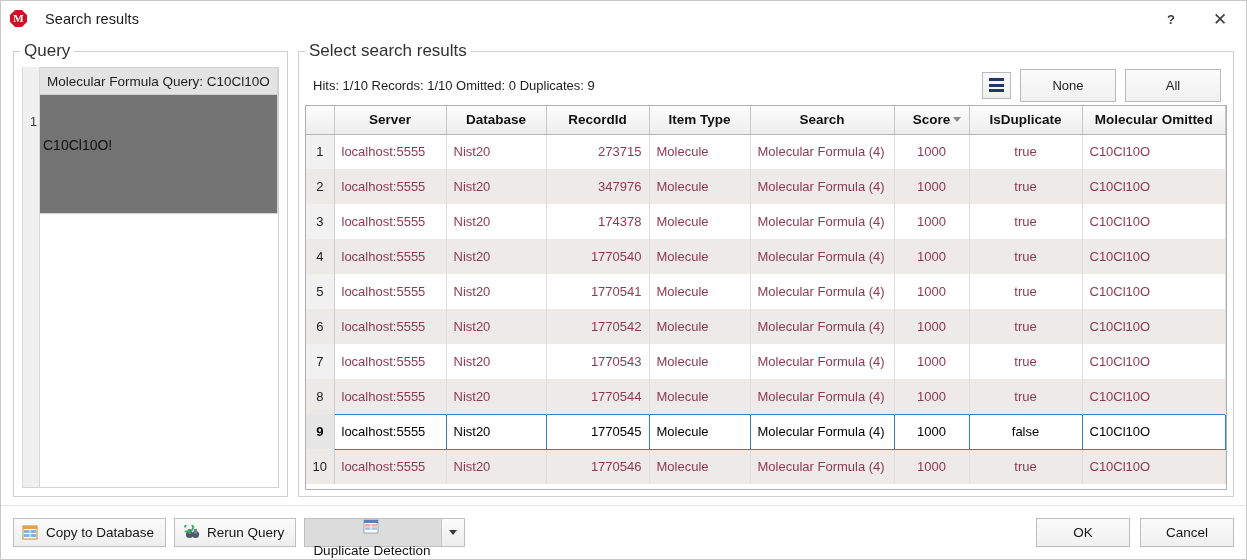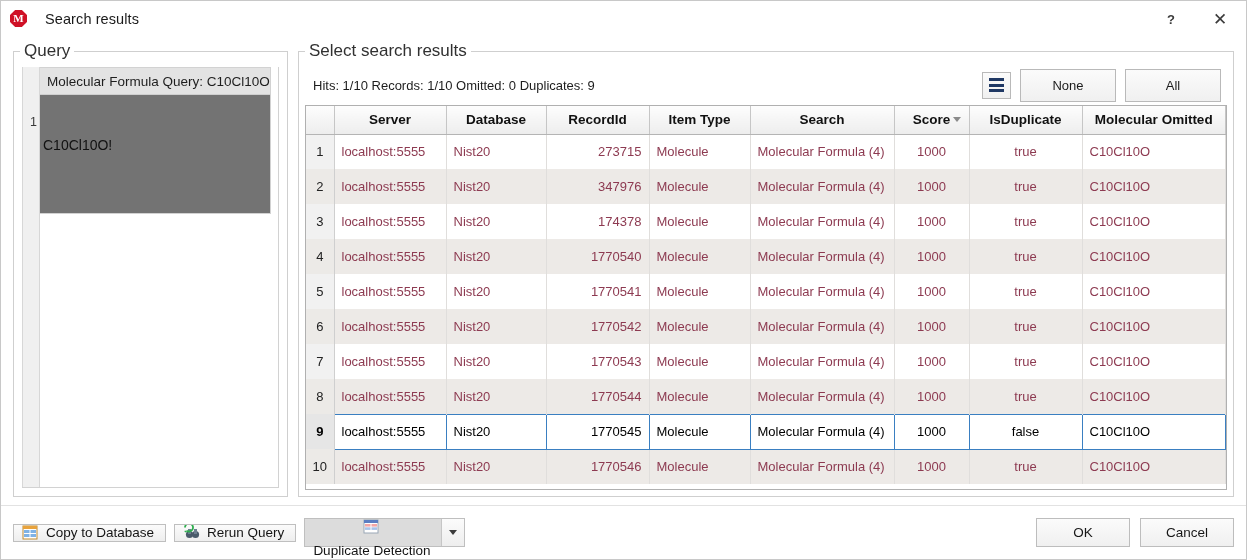--- a/index.html
+++ b/index.html
@@ -159,21 +159,21 @@
   .query-gutter .num {
     position: absolute;
     top: 48px;
     left: 0;
     right: 2px;
     text-align: right;
   }
   .query-right {
     flex: 1 1 auto;
     display: flex;
-    flex-direction: row;
+    flex-direction: column;
     min-width: 0;
     justify-content: center;
   }
   .query-card {
     border: 1px solid #d2d2d2;
     border-left: none;
     border-top: 1px solid #d2d2d2;
     height: 147px;
     flex: 0 0 147px;
     display: flex;
@@ -367,21 +367,21 @@
     border-top: 1px solid #e2e2e2;
     background: #ffffff;
   }
   .footer-left { display: flex; align-items: center; gap: 8px; }
   .footer-right { margin-left: auto; display: flex; align-items: center; gap: 10px; }
 
   .btn-tool {
     display: inline-flex;
     align-items: center;
     gap: 7px;
-    height: 18px;
+    height: 29px;
     padding: 0 11px 0 8px;
     background: linear-gradient(#fbfbfb, #eeeeee);
     border: 1px solid #bfbfbf;
     font-size: 13.5px;
     color: #141414;
     box-sizing: border-box;
     cursor: default;
   }
   .btn-tool.pressed {
     background: #dcdcdc;

